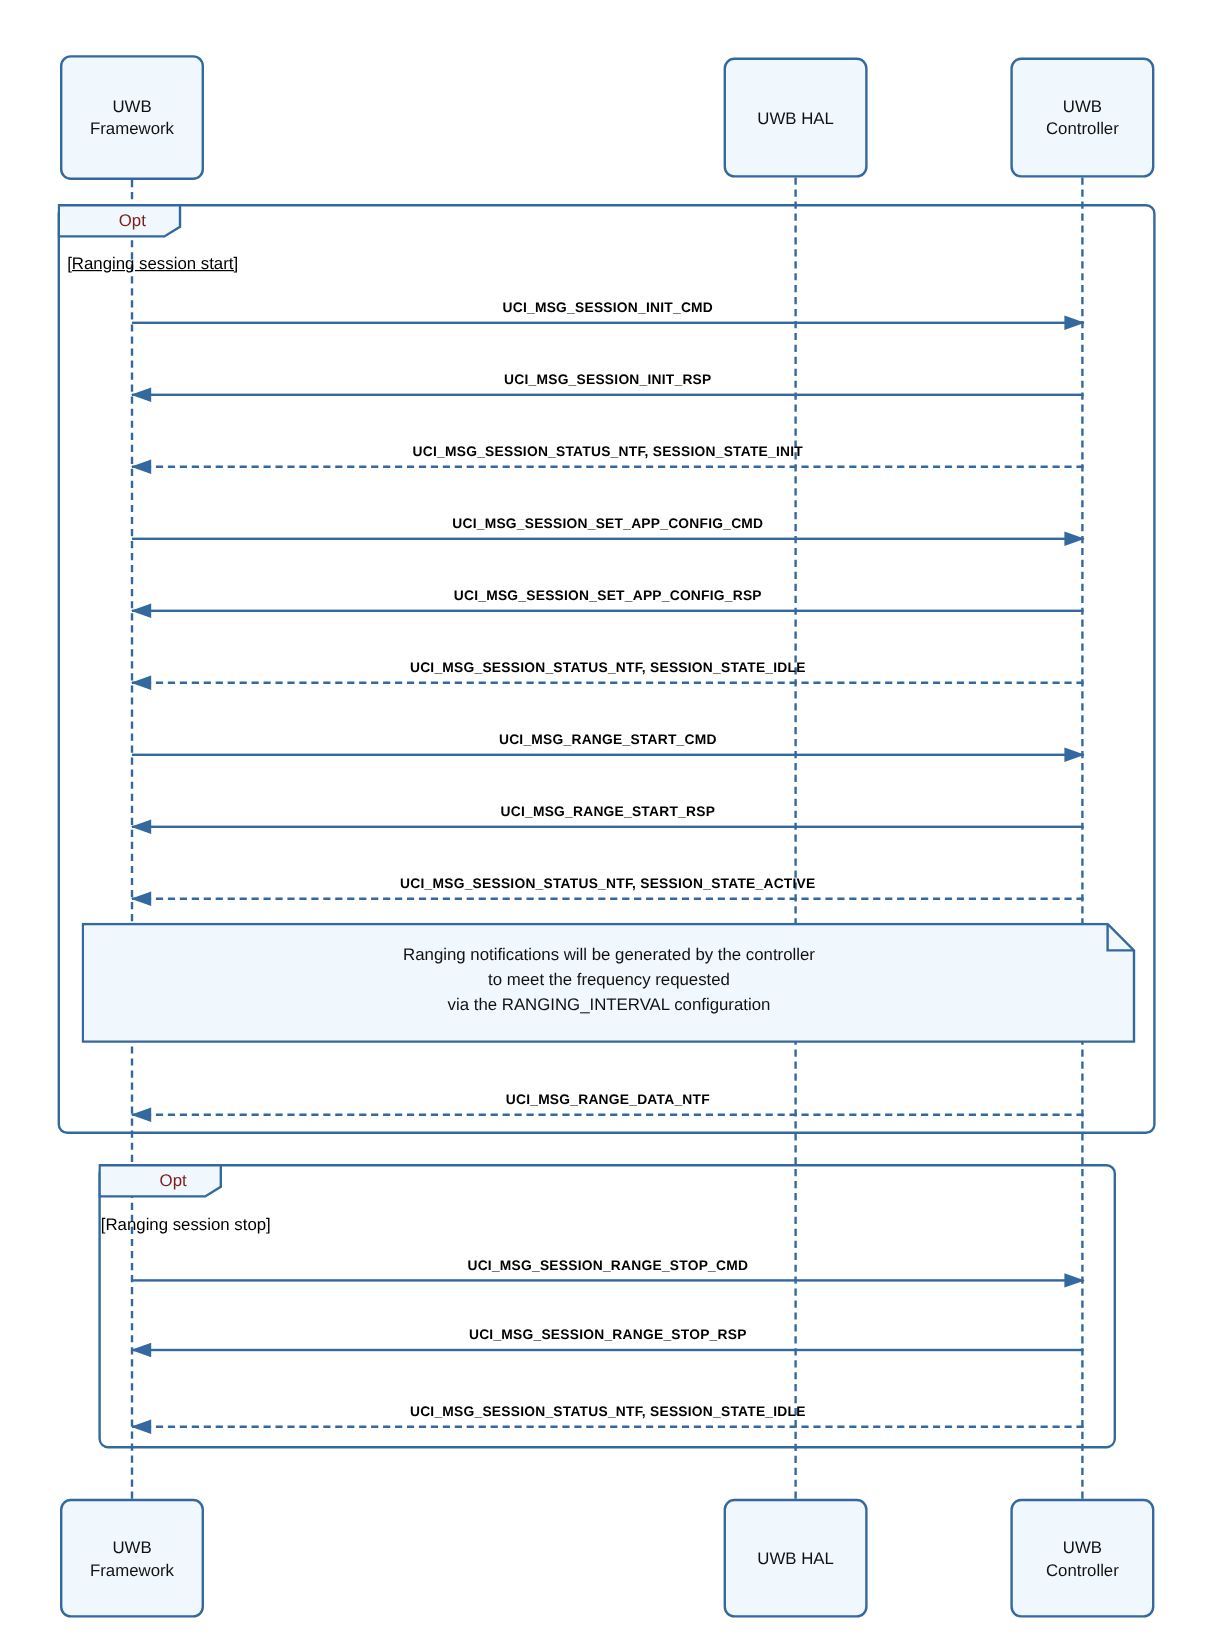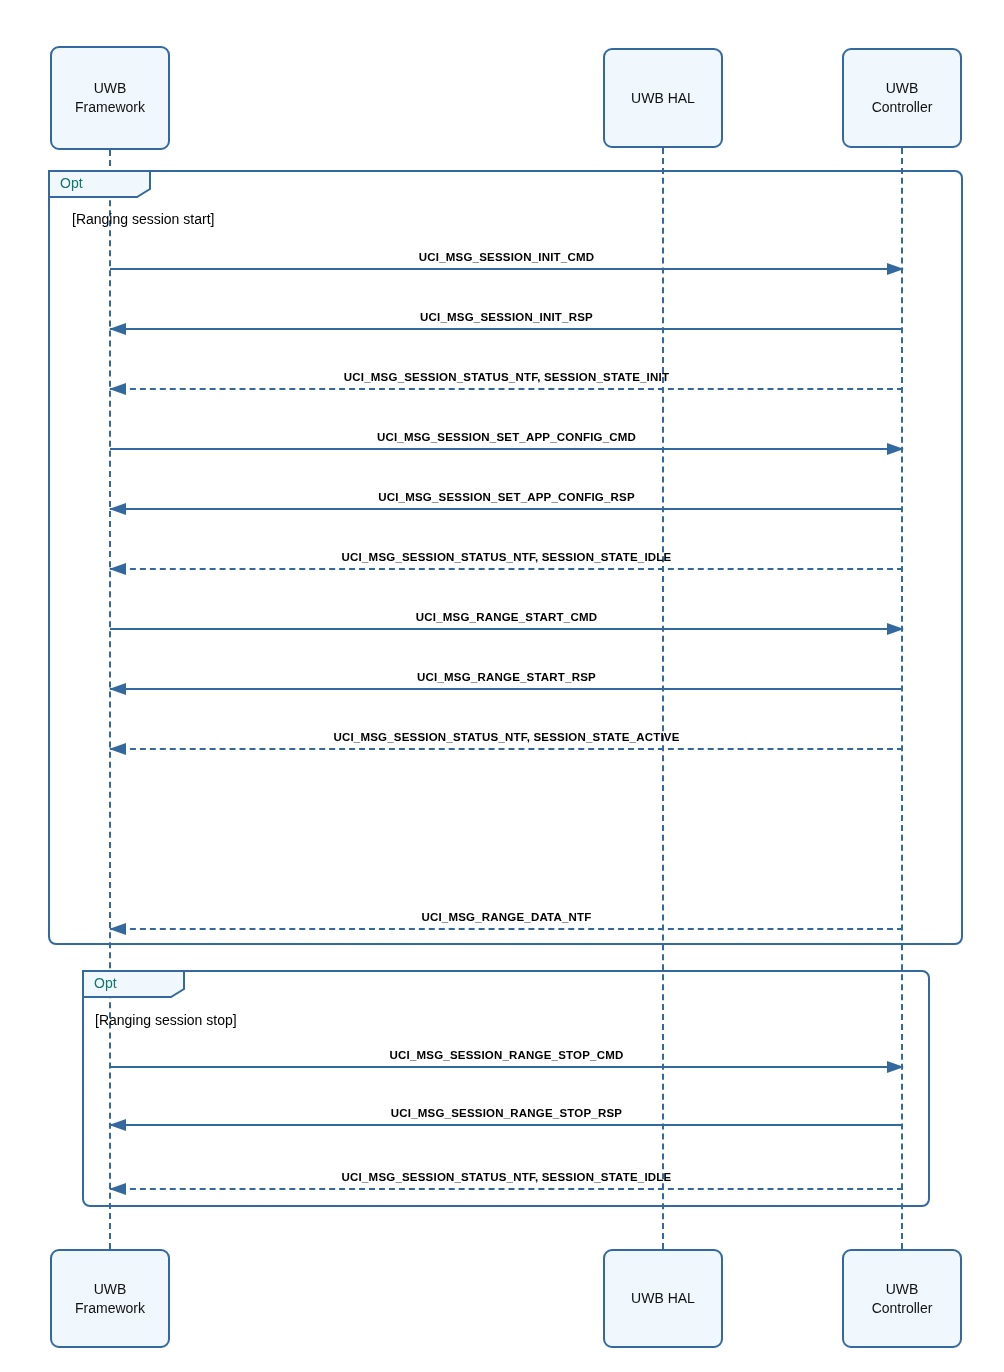--- a/index.html
+++ b/index.html
@@ -38,21 +38,21 @@
     position:absolute;
     border:2px solid var(--blue);
     border-radius:8px;
     background:transparent;
     z-index:2;
   }
   .frag-tab{
     position:absolute;z-index:3;
   }
   .frag-tab-label{
-    position:absolute;z-index:4;font-size:14px;color:#0f766e;
+    position:absolute;z-index:4;font-size:14px;color:#7f1d1d;margin-left:39px;
   }
   .frag-guard{
     position:absolute;z-index:4;font-size:14px;color:#000;
   }
 
   
   .message{position:absolute;left:110px;width:793px;z-index:6;height:0;}
   .msg-label{
     position:absolute;left:0;right:0;bottom:5px;
     text-align:center;font-size:11.5px;font-weight:bold;color:#000;
@@ -100,21 +100,21 @@
 Framework</div>
   <div class="actor" style="left:603px;top:48px;height:100px;">UWB HAL</div>
   <div class="actor" style="left:842px;top:48px;height:100px;">UWB
 Controller</div>
 
   <div class="fragment" style="left:48px;top:170px;width:915px;height:775px;"></div>
   <svg class="frag-tab" style="left:48px;top:170px;" width="105" height="29">
     <path d="M1,1 H102 V19 L89,27 H1 Z" fill="#f0f7fd" stroke="#33699e" stroke-width="2"></path>
   </svg>
   <div class="frag-tab-label" style="left:60px;top:175px;">Opt</div>
-  <div class="frag-guard" style="left:72px;top:211px;">[Ranging session start]</div>
+  <div class="frag-guard" style="left:56px;top:211px;text-decoration:underline;">[Ranging session start]</div>
 
   <div class="message solid dir-right" style="top:268px;">
     <div class="msg-label">UCI_MSG_SESSION_INIT_CMD</div>
     <div class="msg-line">
         <span class="head"></span>
       </div>
   </div>
   <div class="message solid dir-left" style="top:328px;">
     <div class="msg-label">UCI_MSG_SESSION_INIT_RSP</div>
     <div class="msg-line">
@@ -157,34 +157,43 @@
         <span class="head"></span>
       </div>
   </div>
   <div class="message dashed dir-left" style="top:748px;">
     <div class="msg-label">UCI_MSG_SESSION_STATUS_NTF, SESSION_STATE_ACTIVE</div>
     <div class="msg-line">
         <span class="head"></span>
       </div>
   </div>
 
+  <div class="note" style="left:68px;top:769px;width:879px;height:101px;">
+    <svg width="879" height="101">
+      <path d="M1,1 H855 L877,23 V99 H1 Z" fill="#f0f7fd" stroke="#33699e" stroke-width="2"></path>
+      <path d="M855,1 V23 H877" fill="none" stroke="#33699e" stroke-width="2"></path>
+    </svg>
+    <div class="note-text">Ranging notifications will be generated by the controller
+to meet the frequency requested
+via the RANGING_INTERVAL configuration</div>
+  </div>
 
   <div class="message dashed dir-left" style="top:928px;">
     <div class="msg-label">UCI_MSG_RANGE_DATA_NTF</div>
     <div class="msg-line">
         <span class="head"></span>
       </div>
   </div>
 
   <div class="fragment" style="left:82px;top:970px;width:848px;height:237px;"></div>
   <svg class="frag-tab" style="left:82px;top:970px;" width="105" height="29">
     <path d="M1,1 H102 V19 L89,27 H1 Z" fill="#f0f7fd" stroke="#33699e" stroke-width="2"></path>
   </svg>
   <div class="frag-tab-label" style="left:94px;top:975px;">Opt</div>
-  <div class="frag-guard" style="left:95px;top:1012px;">[Ranging session stop]</div>
+  <div class="frag-guard" style="left:84px;top:1012px;">[Ranging session stop]</div>
 
   <div class="message solid dir-right" style="top:1066px;">
     <div class="msg-label">UCI_MSG_SESSION_RANGE_STOP_CMD</div>
     <div class="msg-line">
         <span class="head"></span>
       </div>
   </div>
   <div class="message solid dir-left" style="top:1124px;">
     <div class="msg-label">UCI_MSG_SESSION_RANGE_STOP_RSP</div>
     <div class="msg-line">

